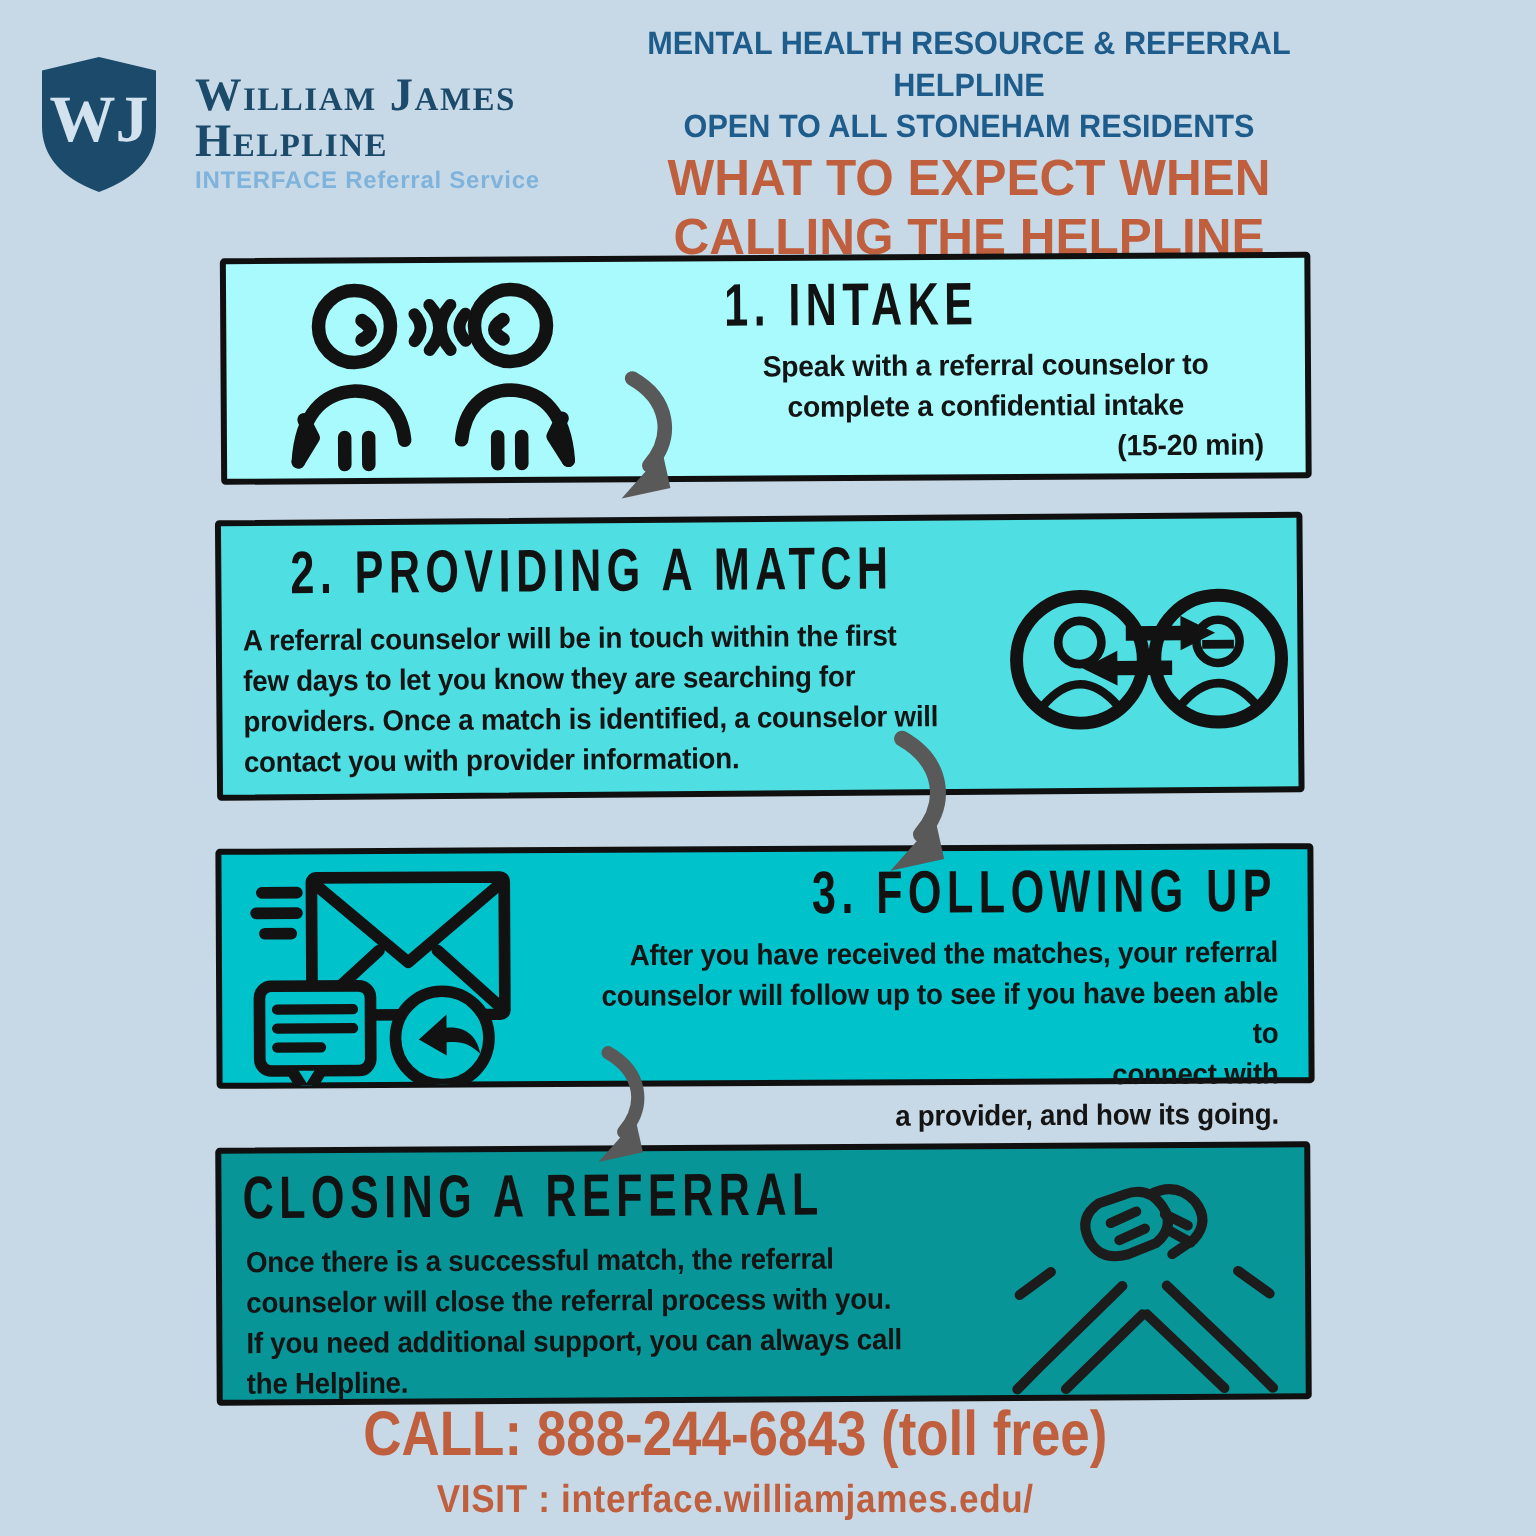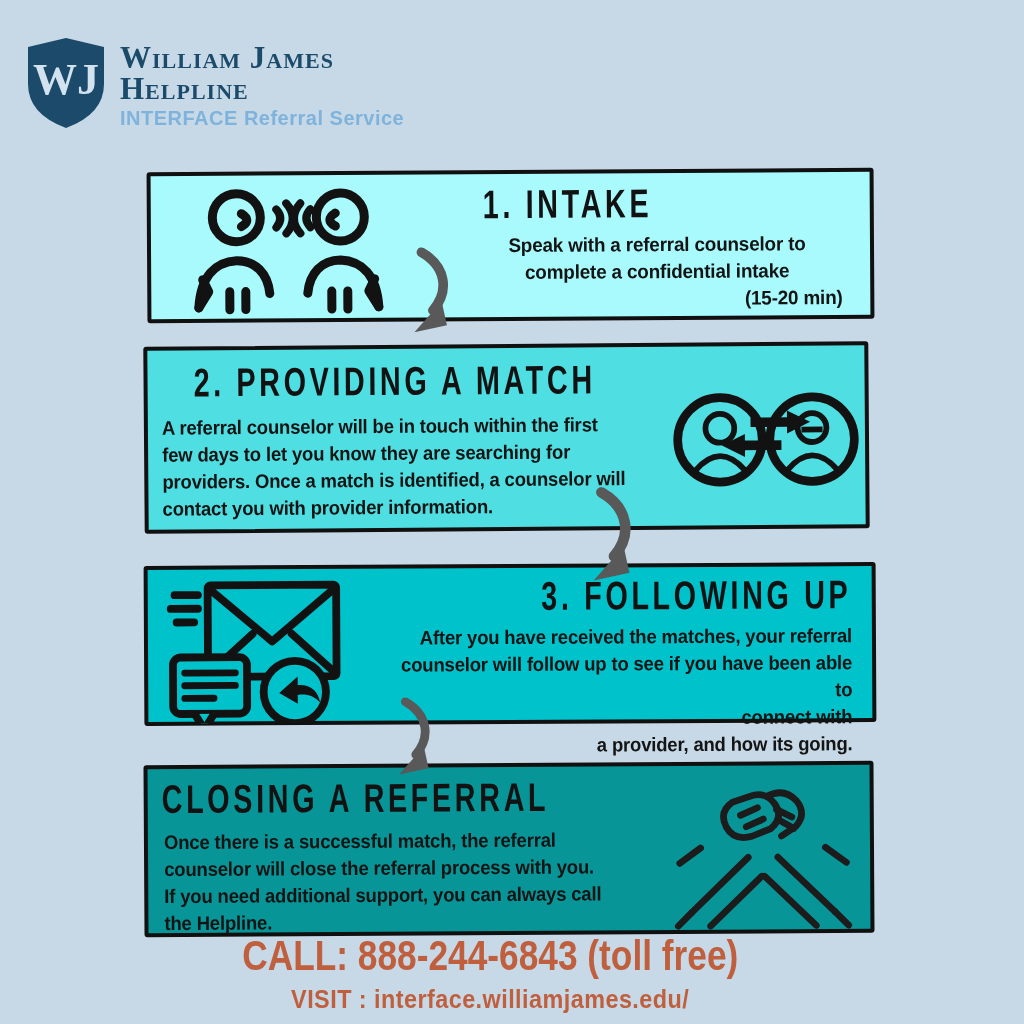--- a/index.html
+++ b/index.html
@@ -3,29 +3,29 @@
 <meta charset="utf-8">
 <style>
   html,body { margin:0; padding:0; background:#ffffff; }
   .canvas {
     position:relative; width:1024px; height:1024px; overflow:hidden;
     background:var(--page_bg,#c7d9e7);
     font-family:"Liberation Sans", sans-serif;
     color:#121212;
   }
   
-  .logo { position:absolute; left:26px; top:36px; display:flex; gap:14px; align-items:flex-end; }
+  .logo { position:absolute; left:26px; top:36px; display:flex; gap:24px; align-items:flex-end; }
   .logo-text { padding-top:6px; }
   .logo-name {
     font-family:"Liberation Serif", serif; font-variant:small-caps;
     font-weight:600; font-size:31px; line-height:1.0; letter-spacing:1px;
     color:var(--logo_navy,#1b4a6b);
   }
   .logo-sub {
-    margin-top:3px; font-size:20px; font-weight:700; letter-spacing:0.5px;
+    margin-top:3px; font-size:16px; font-weight:700; letter-spacing:0.5px;
     color:var(--interface_blue,#7fb3dc);
   }
   .hdr { position:absolute; left:386px; top:16px; width:520px; text-align:center; }
   .hdr-blue {
     color:var(--header_blue,#1e5c8b); font-weight:800; font-size:21.5px;
     line-height:1.28; transform:scaleX(0.95);
   }
   .hdr-orange {
     color:var(--accent_orange,#c05f3d); font-weight:800; font-size:34px;
     line-height:1.1; transform:scaleX(0.97); margin-top:2px;
@@ -69,20 +69,26 @@
       <path d="M40 2 L78 11 L78 48 Q78 78 40 92 Q2 78 2 48 L2 11 Z" fill="var(--logo_navy,#1b4a6b)"></path>
       <text x="40" y="58" text-anchor="middle" font-family="Liberation Serif, serif" font-size="44" font-weight="bold" fill="#d3e2ef">WJ</text>
     </svg>
     <div class="logo-text">
       <div class="logo-name">William James</div>
       <div class="logo-name">Helpline</div>
       <div class="logo-sub">INTERFACE Referral Service</div>
     </div>
   </div>
 
+  <div class="hdr">
+    <div class="hdr-blue">MENTAL HEALTH RESOURCE &amp; REFERRAL HELPLINE</div>
+    <div class="hdr-blue">OPEN TO ALL STONEHAM RESIDENTS</div>
+    <div class="hdr-orange">WHAT TO EXPECT WHEN</div>
+    <div class="hdr-orange">CALLING THE HELPLINE</div>
+  </div>
 
   <div class="step" id="step1">
     <div class="icon-box" style="left:30px; top:8px;">
       <svg width="215" height="132" viewBox="0 0 210 132">
         <defs>
           <g id="talker" fill="none" stroke="#121212" stroke-width="9" stroke-linecap="round" stroke-linejoin="round">
             <circle cx="53" cy="34" r="24"></circle>
             <path d="M58 30 q11 7 0 13"></path>
             <path d="M15 124 C17 92 32 78 53 77 C72 77 84 90 86 110"></path>
             <path d="M15 124 l10 -16 -6 -12"></path>

